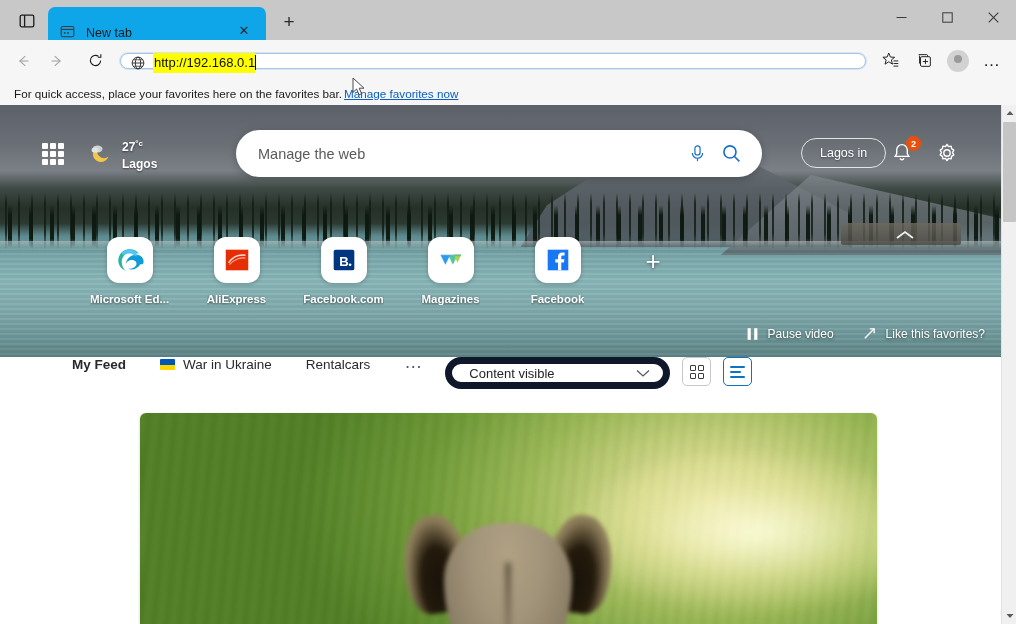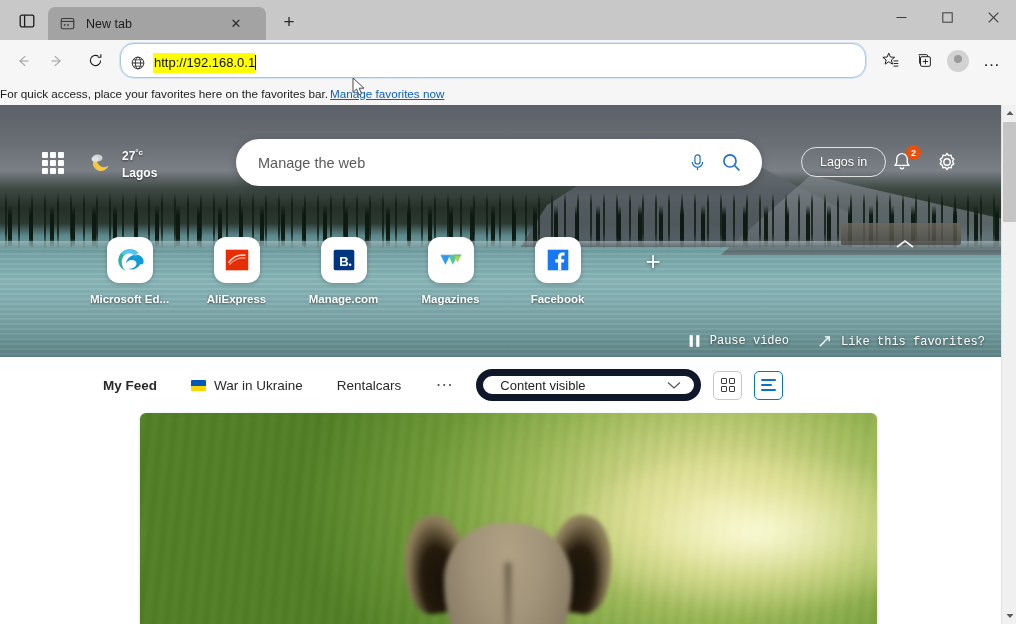--- a/index.html
+++ b/index.html
@@ -20,24 +20,24 @@
   .tab-strip { display:flex; align-items:flex-end; height:40px; padding-left:8px; }
 
   .vertical-tabs-btn {
     width: 30px; height: 30px; margin: 0 6px 4px 4px;
     display:flex; align-items:center; justify-content:center;
     border-radius: 4px; cursor: default;
   }
 
   .tab {
     width: 218px; height: 33px;
-    background: #a3a3a3;
+    background: #0ea5e9;
     border-radius: 7px 7px 0 0;
-    display: flex; align-items: center;
-    padding: 0 20px 0 12px;
+    display: flex; align-items: flex-end;
+    padding: 0 12px 0 12px;
     position: relative;
   }
   .tab-favicon { width:17px; height:17px; flex:0 0 17px; margin-right:9px; display:flex; align-items:center;}
   .tab-title {
     flex:1; font-size: 12.5px; color: #1b1b1b; white-space: nowrap;
     overflow:hidden; text-overflow: ellipsis;
   }
   .tab-close {
     width:20px; height:20px; display:flex; align-items:center; justify-content:center;
     border-radius:3px; font-size:13px; color:#2b2b2b;
@@ -58,21 +58,21 @@
   }
   .nav-btn {
     width:30px; height:30px; margin-right:4px;
     display:flex; align-items:center; justify-content:center;
     border-radius:4px;
   }
   .nav-btn.disabled { opacity:.38; }
   .nav-btn.reload { margin-left:4px; margin-right:10px; }
 
   .omnibox {
-    flex:1; height:35px;
+    flex:1; height:16px;
     background:#ffffff;
     border:1px solid #a6c8e8;
     border-radius:14px;
     display:flex; align-items:center;
     padding: 4px 8px 0 6px;
     box-shadow: 0 0 0 1px rgba(100,160,220,.22);
   }
   .omni-globe { width:22px; height:22px; display:flex; align-items:center; justify-content:center; flex:0 0 22px; margin-right:4px;}
   .omni-text-wrap { flex:1; display:flex; align-items:center; height:100%; }
   .omni-text {
@@ -93,21 +93,21 @@
   .avatar-circle {
     width:22px;height:22px;border-radius:50%;
     background:#d2d2d2; display:flex;align-items:flex-end;justify-content:center;
     overflow:hidden;
   }
   .avatar-head{width:8px;height:8px;border-radius:50%;background:#9a9a9a;position:relative;top:-9px;}
 
   
   .favbar {
     height:24px; background:#f6f6f6; display:flex; align-items:center;
-    font-size:11.7px; color:#1b1b1b; position:relative;
+    padding-left:14px; font-size:11.7px; color:#1b1b1b; position:relative;
   }
   .favbar a { color:#0b5ec1; text-decoration:underline; margin-left:2px; }
 
   
   .page { position:absolute; top:105px; left:0; width:1016px; height:519px; overflow:hidden; background:#fff; }
 
   .hero {
     position:relative; width:1001px; height:252px; overflow:hidden;
     background:
       linear-gradient(to bottom, #5c6068 0%, #6b6f76 16%, #7b8087 26%, #3f4a45 33%, #253028 41%, #2c3a32 47%, #5d8a8e 52%, #7aa8ab 60%, #89b6b8 70%, #7fa9ac 82%, #6d9698 92%, #5d8385 100%);
@@ -147,21 +147,21 @@
     position:absolute; left:0; top:143px; width:100%; height:109px;
     background: repeating-linear-gradient(to bottom, rgba(255,255,255,.05) 0 2px, rgba(0,0,0,.035) 2px 5px);
   }
   .hero-cabin{
     position:absolute; right:40px; top:118px; width:120px; height:22px;
     background:linear-gradient(to bottom,#6e6a5f,#4a4740); opacity:.8; border-radius:2px;
   }
 
   
   .hero-top {
-    position:absolute; top:32px; left:0; width:100%; height:52px;
+    position:absolute; top:23px; left:0; width:100%; height:52px;
     display:flex; align-items:center;
   }
   .app-launcher { margin-left:42px; width:22px; height:22px; display:grid;
     grid-template-columns:repeat(3,1fr); grid-template-rows:repeat(3,1fr); gap:2.5px; }
   .app-launcher i { background:#fff; border-radius:1px; display:block; }
 
   .weather { display:flex; align-items:center; margin-left:24px; }
   .weather-icon { width:26px; height:26px; position:relative; margin-right:8px; }
   .weather-text { color:#fff; font-size:12px; line-height:17px; font-weight:600;
     text-shadow:0 1px 2px rgba(0,0,0,.5); }
@@ -207,30 +207,30 @@
     text-shadow:0 1px 3px rgba(0,0,0,.65); white-space:nowrap;
     max-width:105px; overflow:hidden; text-overflow:ellipsis;
   }
   .tile-add {
     width:40px;height:40px;margin-left:22px; margin-top:4px;
     display:flex;align-items:center;justify-content:center;
     color:#fff; font-size:26px; font-weight:200; text-shadow:0 1px 3px rgba(0,0,0,.5);
   }
 
   .hero-bottombar{
-    position:absolute; right:16px; bottom:8px; display:flex; align-items:flex-start;font-family:Liberation Mono, monospace;
+    position:absolute; right:16px; bottom:16px; display:flex; align-items:flex-end;
   }
   .hb-item { display:flex; align-items:center; margin-left:28px;
     color:#fff; font-size:12px; text-shadow:0 1px 3px rgba(0,0,0,.6); }
   .hb-item span.lbl { margin-left:9px; }
 
   
   .feedbar {
     height:56px; width:1001px; background:#fff;
-    display:flex; align-items:center; padding-left:103px;
+    display:flex; align-items:flex-start; padding-left:72px;
   }
   .feed-tab { font-size:13.5px; color:#292929; margin-right:34px; display:flex; align-items:center; }
   .feed-tab.active { font-weight:700; }
   .flag-ua { width:15px; height:11px; margin-right:8px; border-radius:1px;
     background:linear-gradient(to bottom,#0057b7 0 50%, #ffd700 50% 100%); }
   .feed-more { font-size:18px; color:#555; letter-spacing:1px; margin-right:22px; position:relative; top:-5px;}
   .content-select {
     width:225px; height:32px; border:7px solid #0f172a; border-radius:17px;
     display:flex; align-items:center; padding:0 13px 0 17px; font-size:13px; color:#242424;
   }
@@ -524,21 +524,21 @@
         </div>
 
         <div class="tile">
           <div class="tile-ico">
             <svg width="30" height="30" viewBox="0 0 32 32">
               <rect x="5" y="5" width="22" height="22" rx="2" fill="#003580"></rect>
               <text x="11" y="22" font-family="Liberation Sans, sans-serif" font-size="14" font-weight="bold" fill="#ffffff">B</text>
               <circle cx="22.5" cy="21" r="1.4" fill="#ffffff"></circle>
             </svg>
           </div>
-          <div class="tile-label">Manage.com</div>
+          <div class="tile-label">Facebook.com</div>
         </div>
 
         <div class="tile">
           <div class="tile-ico">
             <svg width="30" height="30" viewBox="0 0 32 32">
               <path d="M5 11 h10 l-5 10 Z" fill="#2e9bf0"></path>
               <path d="M13 11 h10 l-5 10 Z" fill="#58c4a0"></path>
               <path d="M19 10 h8 l-4 9 Z" fill="#a6d84a"></path>
               <rect x="5" y="10" width="22" height="2" fill="#1f86d8" opacity=".35"></rect>
             </svg>

